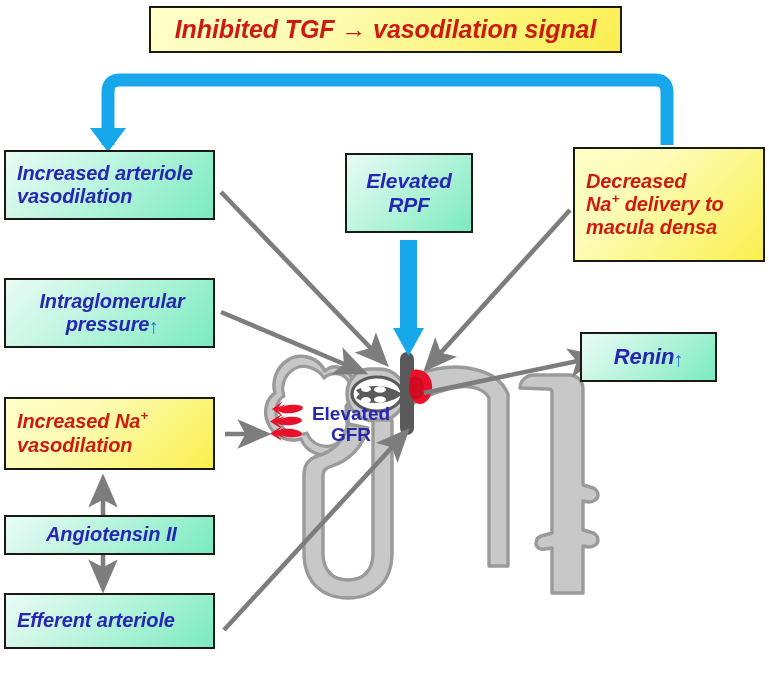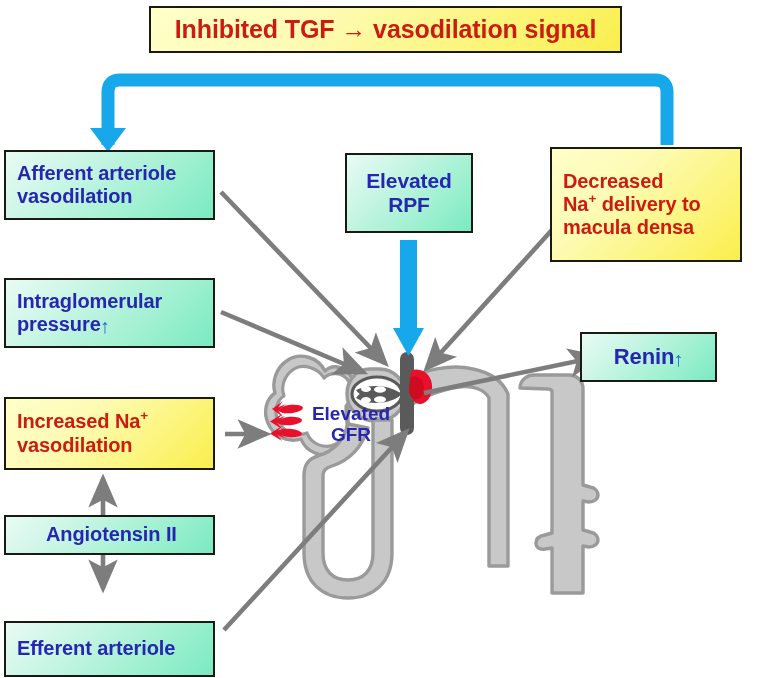--- a/index.html
+++ b/index.html
@@ -14,21 +14,21 @@
   .box{
     position:absolute;
     box-sizing:border-box;
     border:2px solid #1a1a14;
     display:flex;
     align-items:center;
     font-weight:bold;
     line-height:1.16;
     letter-spacing:-0.1px;
   }
-  .box .txt{display:block;width:100%;}
+  .box .txt{display:block;width:100%;font-style:italic;}
   .teal{
     background:linear-gradient(135deg,#e8fbf4 0%,#d3f7ea 22%,#9ef0d0 70%,#7aeac2 100%);
     color:#2626b0;
   }
   .yellow{
     background:linear-gradient(135deg,#ffffc9 0%,#fdfbb4 35%,#fbf265 85%,#f9ee4d 100%);
     color:#cc1b10;
   }
   .pad-l{padding-left:11px;padding-right:6px;}
   .ctr{justify-content:center;text-align:center;}
@@ -208,57 +208,57 @@
 
     <path d="M108,145 L108,92 Q108,80 120,80 L655,80 Q667,80 667,92 L667,145" stroke="#16a8ea" stroke-width="13" fill="none" stroke-linecap="butt"></path>
     <path d="M90,128 L126,128 L108,152 Z" fill="#16a8ea"></path>
 
     <rect x="400" y="240" width="17" height="92" fill="#16a8ea"></rect>
     <path d="M393,328 L424,328 L408.5,356 Z" fill="#16a8ea"></path>
   </svg>
 
   <div class="box teal pad-l" id="box-afferent" style="left:4px;top:150px;width:211px;height:70px;font-size:20px;">
     <span class="txt">
-      <span>Afferent arteriole</span><br>
+      <span>Increased arteriole</span><br>
       <span>vasodilation</span>
     </span>
   </div>
 
-  <div class="box teal pad-l" id="box-intraglomerular" style="left:4px;top:278px;width:211px;height:70px;font-size:20px;">
+  <div class="box teal pad-l" id="box-intraglomerular" style="left:4px;top:278px;width:211px;height:70px;font-size:20px;text-align:center;">
     <span class="txt">
       <span>Intraglomerular</span><br>
       <span>pressure</span><span class="up-arrow">↑</span>
     </span>
   </div>
 
   <div class="box yellow pad-l" id="box-increased-na" style="left:4px;top:397px;width:211px;height:73px;font-size:20px;">
     <span class="txt">
       <span>Increased Na</span><sup class="plus">+</sup><br>
       <span>vasodilation</span>
     </span>
   </div>
 
   <div class="box teal pad-l" id="box-angiotensin" style="left:4px;top:515px;width:211px;height:40px;font-size:20px;padding-left:40px;">
     <span class="txt">Angiotensin II</span>
   </div>
 
-  <div class="box teal pad-l" id="box-efferent" style="left:4px;top:593px;width:211px;height:56px;font-size:20px;margin-top:28px;">
+  <div class="box teal pad-l" id="box-efferent" style="left:4px;top:593px;width:211px;height:56px;font-size:20px;">
     <span class="txt">
       <span>Efferent arteriole</span><br>
     </span>
   </div>
 
   <div class="box teal ctr" id="box-elevated-rpf" style="left:345px;top:153px;width:128px;height:80px;font-size:21px;">
     <span class="txt">
       <span>Elevated</span><br>
       <span>RPF</span>
     </span>
   </div>
 
-  <div class="box yellow pad-l" id="box-decreased-na" style="left:550px;top:147px;width:192px;height:115px;font-size:20px;">
+  <div class="box yellow pad-l" id="box-decreased-na" style="left:573px;top:147px;width:192px;height:115px;font-size:20px;">
     <span class="txt">
       <span>Decreased</span><br>
       <span>Na</span><sup class="plus">+</sup><span> delivery to</span><br>
       <span>macula densa</span>
     </span>
   </div>
 
   <div class="box teal ctr" id="box-renin" style="left:580px;top:332px;width:137px;height:50px;font-size:22px;">
     <span class="txt">
       <span>Renin</span><span class="up-arrow">↑</span>

